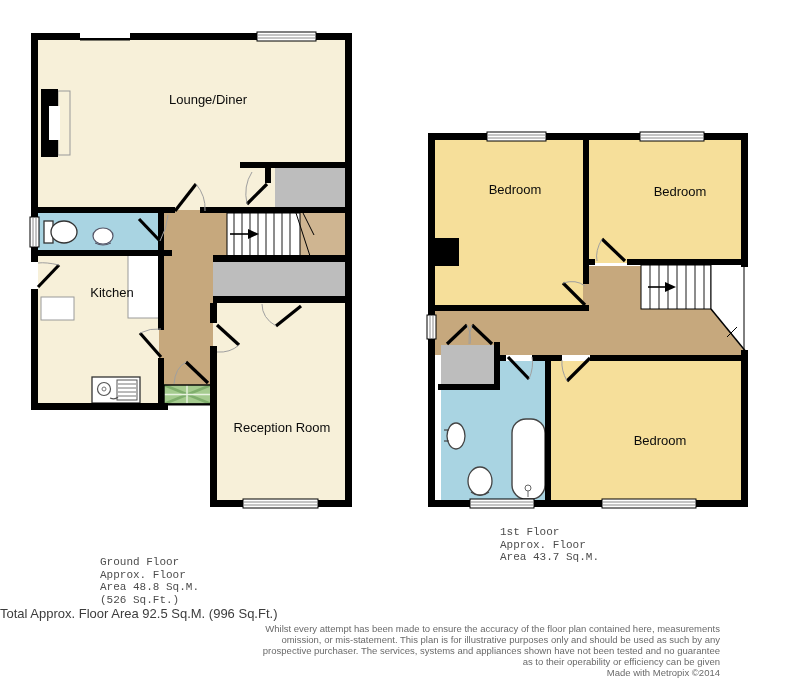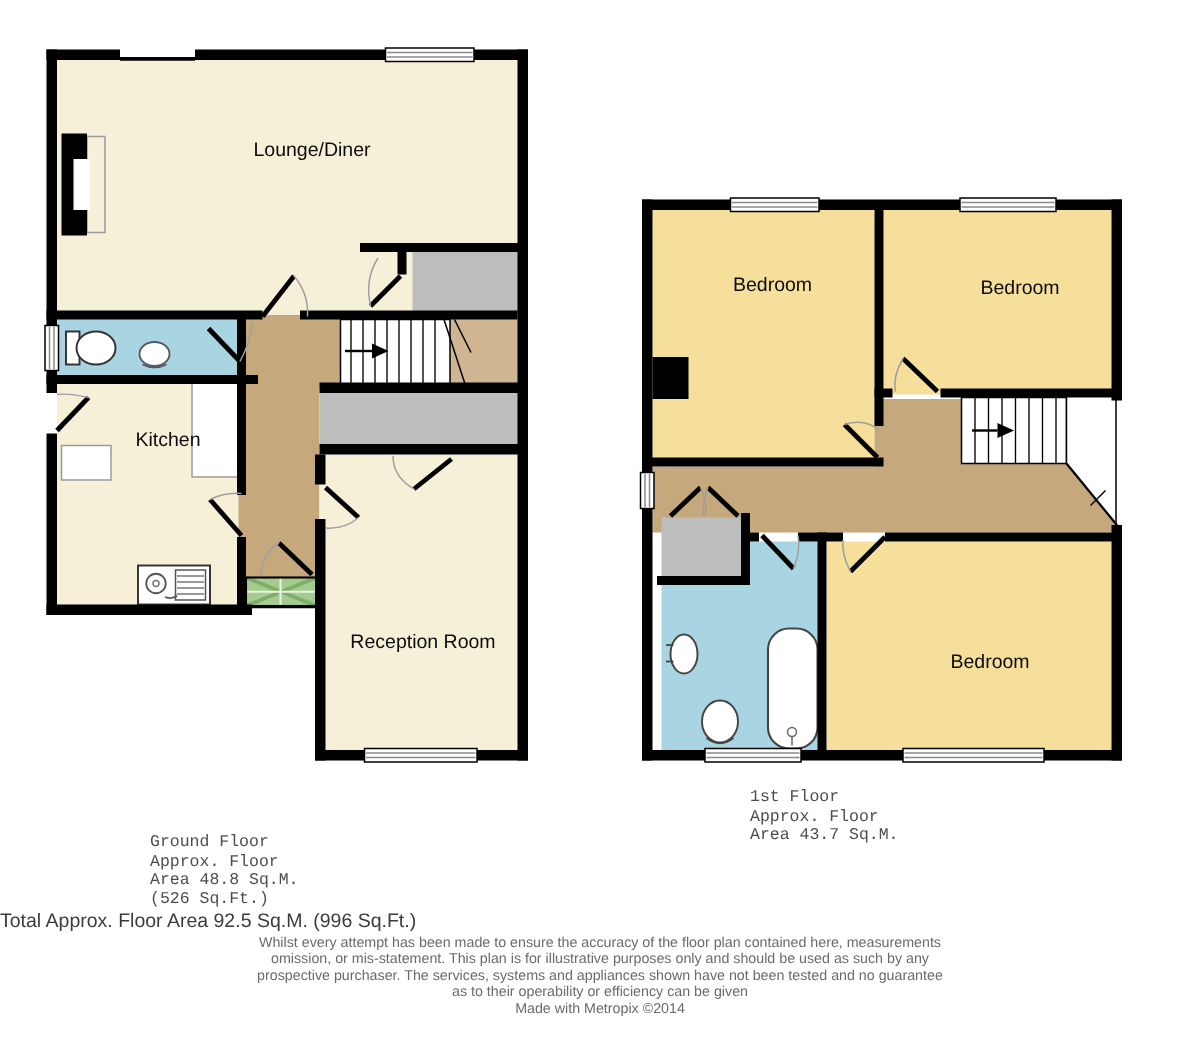--- a/index.html
+++ b/index.html
@@ -17,21 +17,21 @@
   .stairbox{fill:#ffffff;stroke:#000000;stroke-width:1;}
   .counter{fill:#ffffff;stroke:#9a9a9a;stroke-width:1;}
   .roomlabel{font-family:"Liberation Sans",sans-serif;font-size:13px;fill:#0b0b0b;}
   .arrowline{stroke:#000000;stroke-width:1.6;}
   .arrowhead{fill:#000000;}
   
   .caption{position:absolute;width:200px;text-align:left;color:#4d4d4d;
            font-size:11px;line-height:12.6px;font-family:Liberation Mono, monospace;}
   .total{position:absolute;left:0;top:606px;width:800px;text-align:left;
          color:#3c3c3c;font-size:13px;}
-  .disclaimer{position:absolute;left:80px;top:623px;width:640px;text-align:center;
+  .disclaimer{position:absolute;left:80px;top:623px;width:640px;text-align:right;
               color:#6a6a6a;font-size:9.5px;line-height:11px;}
 </style>
 </head>
 <body>
 
 <div class="canvas">
 
 <svg class="plan-svg" width="800" height="692" viewBox="0 0 800 692">
 
   <g>

